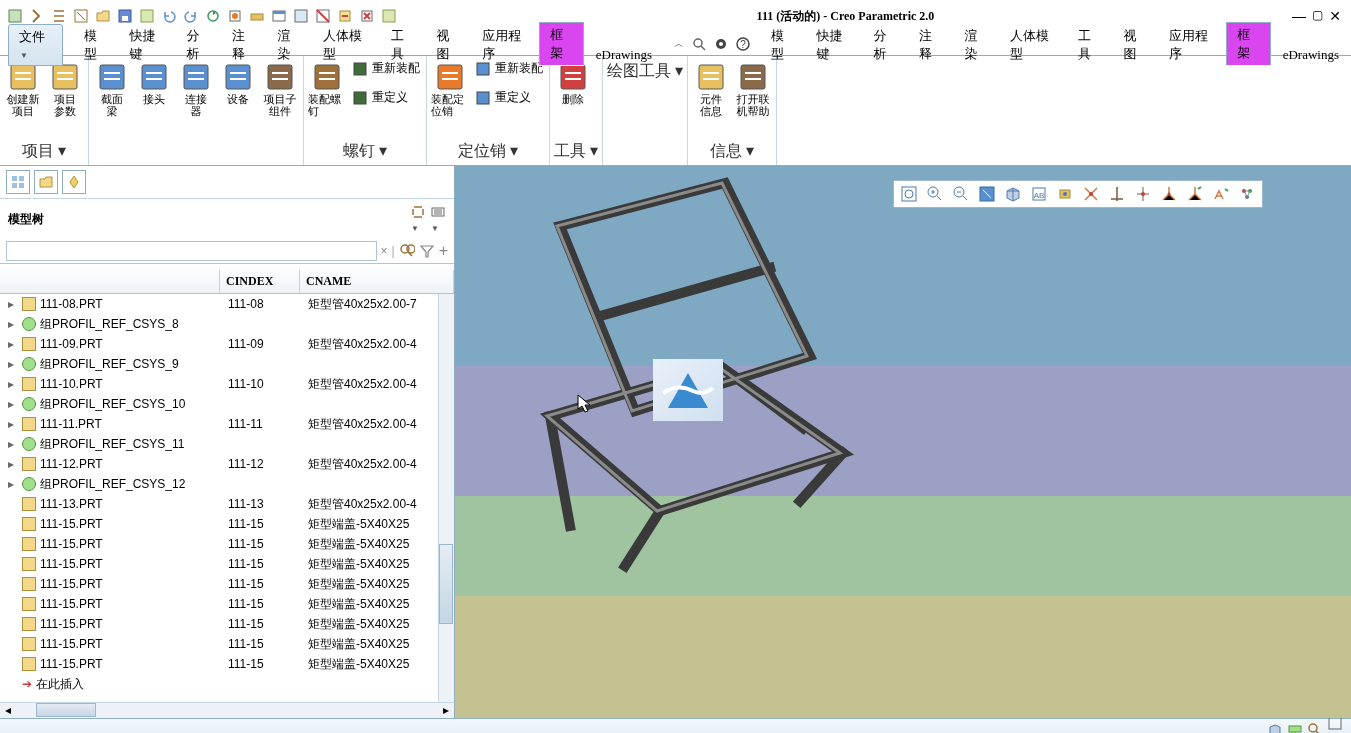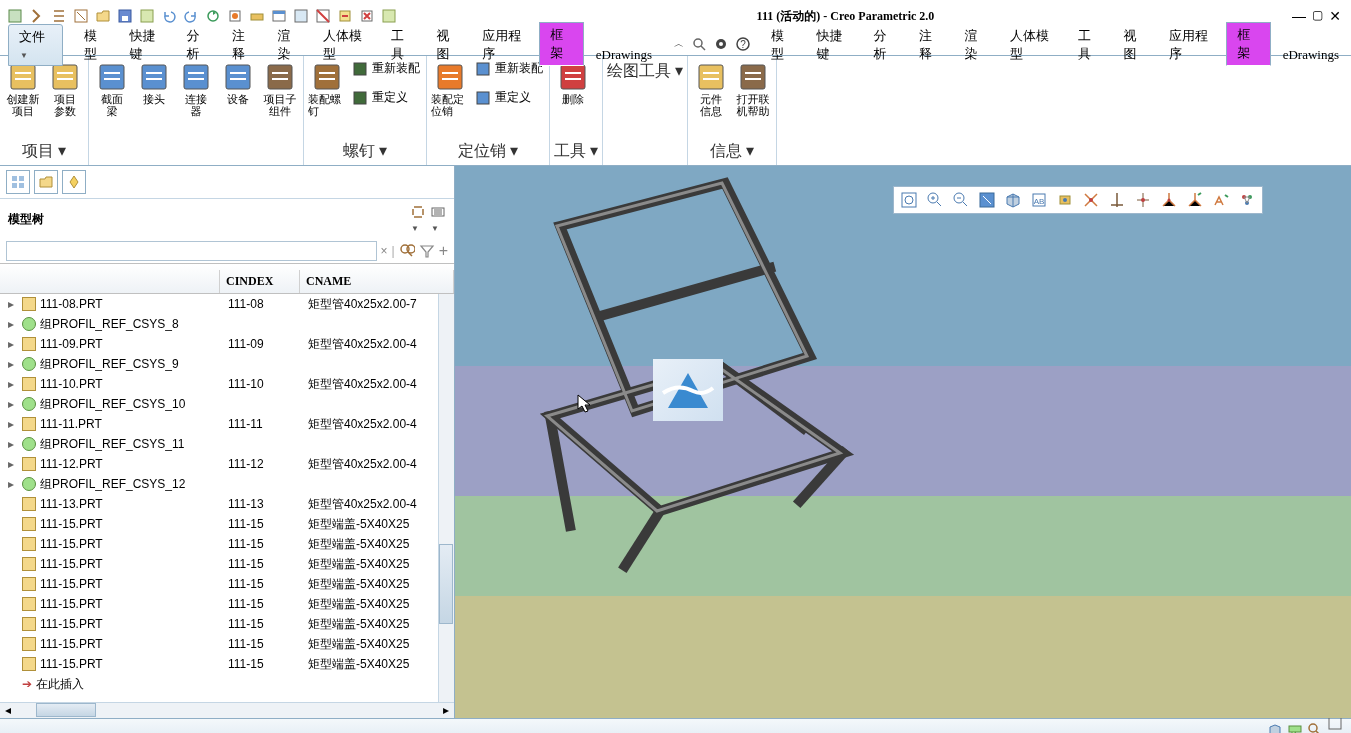--- a/index.html
+++ b/index.html
@@ -39,21 +39,21 @@
   .row { display: flex; align-items: center; height: 20px; padding-left: 8px; font-family: SimSun; font-size: 12px; }
   .row .exp { width: 10px; color: #666; }
   .row .ic2 { width: 14px; height: 14px; margin: 0 4px; display: inline-block; }
   .row .prt { background: #f4d88a; border: 1px solid #b0903a; }
   .row .grp { background: #9fe08a; border: 1px solid #5a9040; border-radius: 50%; }
   .row .fn { flex: 0 0 188px; overflow: hidden; white-space: nowrap; }
   .row .ci { flex: 0 0 80px; }
   .row .cn { flex: 1; overflow: hidden; white-space: nowrap; }
   .viewport { flex: 1; position: relative; }
   .stripe { position: absolute; left: 0; right: 0; }
-  .vtb { position: absolute; top: 20px; right: 88px; background: #fff; border: 1px solid #9db7cc; display: flex; padding: 2px; }
+  .vtb { position: absolute; top: 14px; right: 88px; background: #fff; border: 1px solid #9db7cc; display: flex; padding: 2px; }
   .vtb .vb { width: 26px; height: 22px; border: 1px solid transparent; display: flex; align-items: center; justify-content: center; }
   .cursor { position: absolute; width: 16px; height: 20px; }
   .status { height: 22px; background: linear-gradient(#f4f8fb,#e2ecf4); border-top: 1px solid #8faec5; display: flex; justify-content: flex-end; align-items: center; padding: 0 8px; gap: 4px; }
   .scroll { height: 16px; background: #eef2f6; border-top: 1px solid #c5d6e4; display: flex; }
   .sthumb { height: 14px; background: linear-gradient(#e4ecf4,#c5d6e4); border: 1px solid #9db7cc; }
   .vsb { position: absolute; right: 0; top: 0; bottom: 0; width: 16px; background: #eef2f6; border-left: 1px solid #c5d6e4; }
   svg { display: block; }
   .ddarrow { font-size: 8px; color: #555; margin-left: 1px; }
 </style>
 </head>

